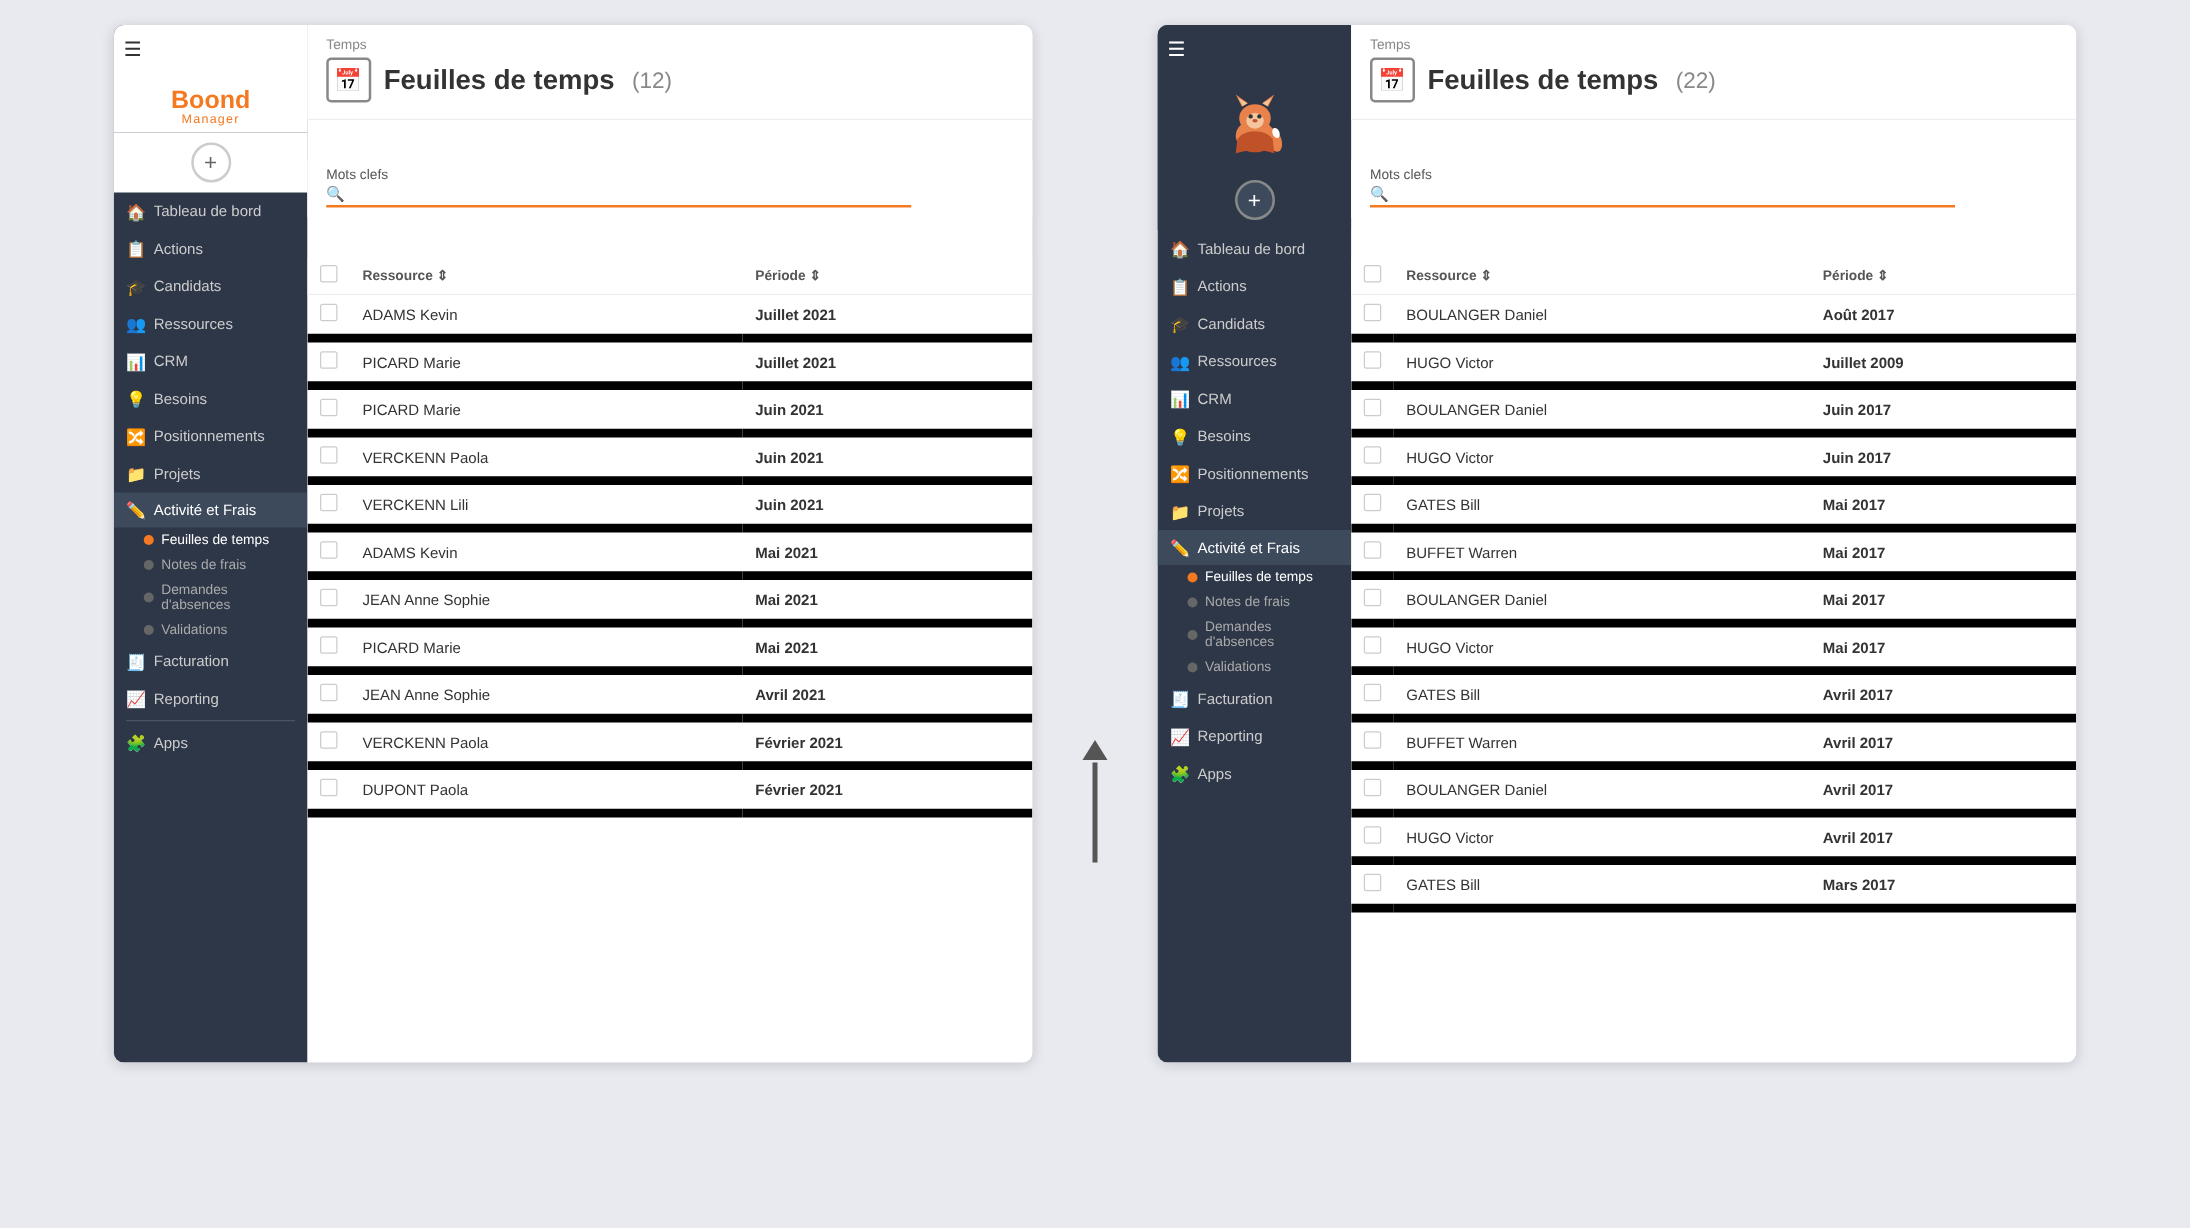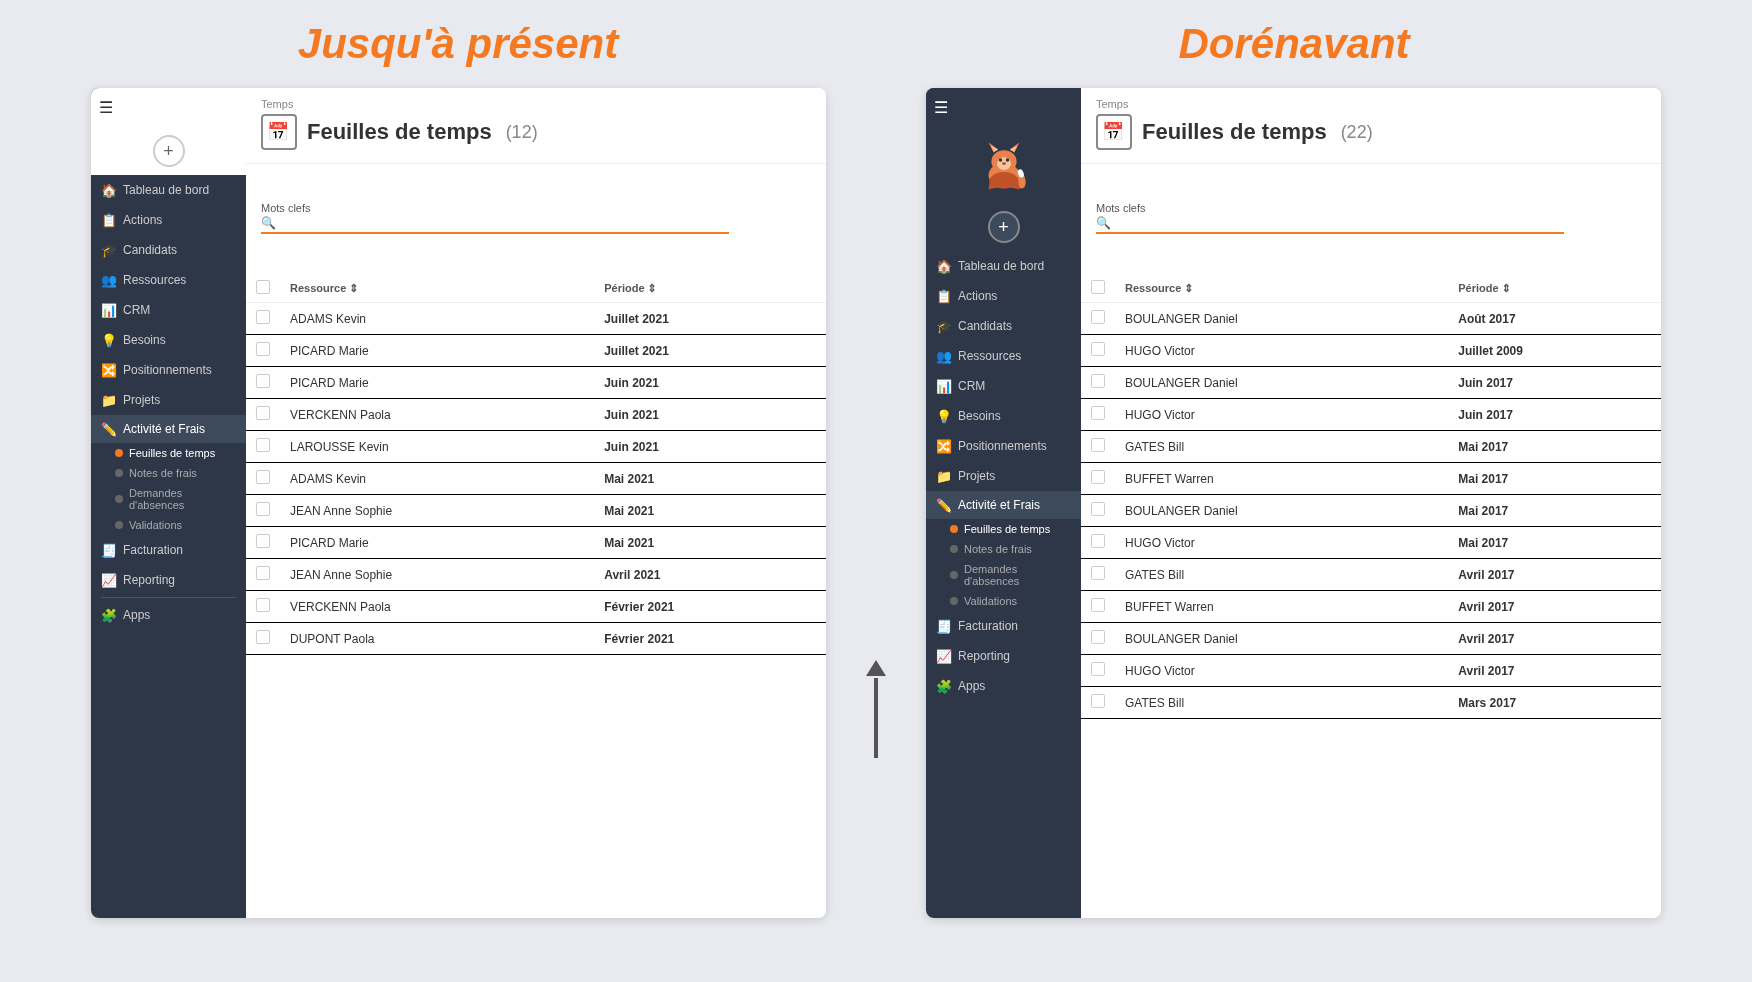--- a/index.html
+++ b/index.html
@@ -257,21 +257,21 @@
       color: #555;
       font-weight: 600;
       border-bottom: 1px solid #eee;
       background: white;
       font-size: 11px;
     }
     thead th:first-child {
       width: 30px;
     }
     tbody tr {
-      border-bottom: 1px solid #000000;
+      border-bottom: 7px solid #000000;
     }
     tbody td {
       padding: 7px 10px;
       color: #333;
       font-size: 12px;
     }
     tbody td:first-child {
       width: 30px;
     }
     td.bold-date {
@@ -319,36 +319,34 @@
       border-left: 10px solid transparent;
       border-right: 10px solid transparent;
       border-bottom: 16px solid #555;
     }
   </style>
 </head>
 <body>
 
 <div class="page-wrapper">
 
-  <div class="headers-row">
-    <div style="width:50%;display:flex;justify-content:center;">
-      <h1 class="section-title">Jusqu'à présent</h1>
-    </div>
-    <div style="width:50%;display:flex;justify-content:center;">
-      <h1 class="section-title">Dorénavant</h1>
-    </div>
-  </div>
 
   <div class="panels-row">
 
     <div class="panel-container">
 
       <div class="sidebar">
         <div class="sidebar-header">
           <span class="hamburger-icon">☰</span>
+        </div>
+        <div class="logo-area">
+          <div class="logo-text">
+            <span>Boond</span>
+          </div>
+          <div class="logo-subtitle">Manager</div>
         </div>
         <div class="add-btn-area">
           <div class="add-btn">+</div>
         </div>
         <div class="sidebar-nav">
           <div class="nav-item">
             <span class="nav-item-icon">🏠</span>
             <span>Tableau de bord</span>
           </div>
           <div class="nav-item">
@@ -456,21 +454,21 @@
     <td>PICARD Marie</td>
     <td class="bold-date">Juin 2021</td>
   </tr>
                 <tr>
     <td><span class="checkbox"></span></td>
     <td>VERCKENN Paola</td>
     <td class="bold-date">Juin 2021</td>
   </tr>
                 <tr>
     <td><span class="checkbox"></span></td>
-    <td>LAROUSSE Kevin</td>
+    <td>VERCKENN Lili</td>
     <td class="bold-date">Juin 2021</td>
   </tr>
                 <tr>
     <td><span class="checkbox"></span></td>
     <td>ADAMS Kevin</td>
     <td class="bold-date">Mai 2021</td>
   </tr>
                 <tr>
     <td><span class="checkbox"></span></td>
     <td>JEAN Anne Sophie</td>

